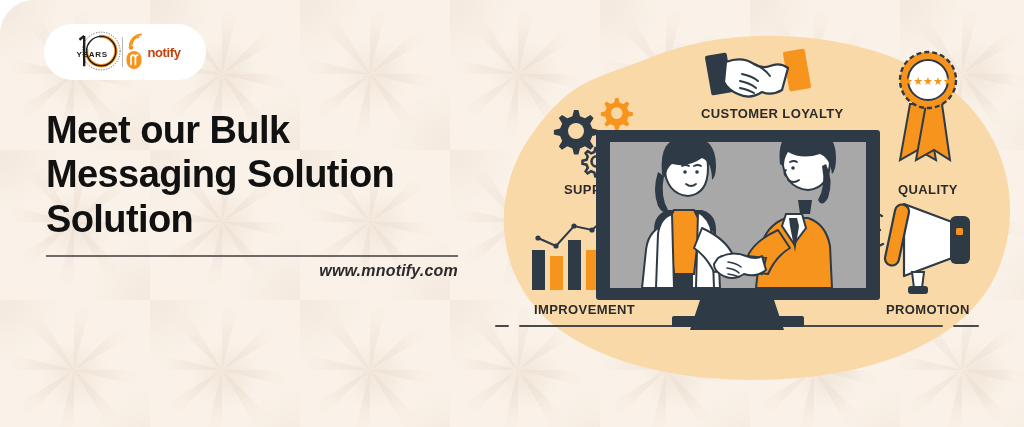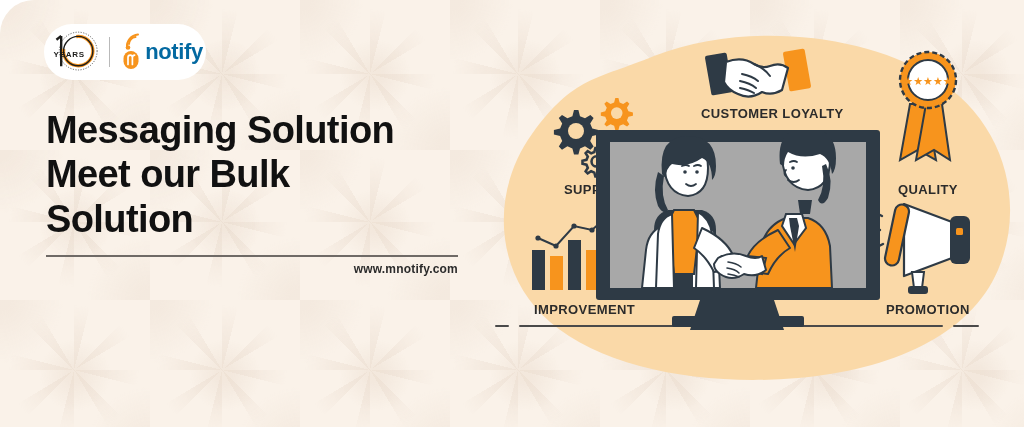--- a/index.html
+++ b/index.html
@@ -31,33 +31,33 @@
         rgba(228,211,196,.55) 270deg 284deg, rgba(228,211,196,0) 284deg 315deg,
         rgba(228,211,196,.55) 315deg 329deg, rgba(228,211,196,0) 329deg 360deg);
     background-size:148px 148px;
     -webkit-mask-image:radial-gradient(circle at 50% 50%, #000 0 30%, transparent 62%);
     mask-image:radial-gradient(circle at 50% 50%, #000 0 30%, transparent 62%);
     -webkit-mask-size:148px 148px;mask-size:148px 148px;}
 
   
   .logo-pill{position:absolute;left:44px;top:24px;width:162px;height:56px;
              background:#ffffff;border-radius:28px;display:flex;align-items:center;
-             justify-content:center;gap:10px;}
+             justify-content:center;}
   .logo-seal{width:52px;height:46px;flex:none;}
   .logo-sep{width:1px;height:30px;background:#b9b9b9;flex:none;}
   .logo-mark{display:flex;align-items:center;gap:1px;}
-  .logo-word{font-size:22px;font-weight:700;color:#0369a1;letter-spacing:-.4px;}
+  .logo-word{font-size:13px;font-weight:700;color:#c2410c;letter-spacing:-.4px;}
 
   
   .headline{position:absolute;left:46px;top:108px;width:430px;
             font-size:38px;line-height:1.17;font-weight:800;color:#111111;
             letter-spacing:-.6px;}
   .rule{position:absolute;left:46px;top:255px;width:412px;height:2px;background:#6f6a66;}
   .url{position:absolute;left:46px;top:262px;width:412px;text-align:right;
-       font-size:12px;font-weight:600;color:#2b2b2b;letter-spacing:.2px;}
+       font-size:16px;font-style:italic;font-weight:600;color:#2b2b2b;letter-spacing:.2px;}
 
   
   .art{position:absolute;left:486px;top:14px;width:538px;height:400px;}
   .art svg{display:block;width:100%;height:100%;}
   .lbl{font-family:"Liberation Sans",sans-serif;font-weight:700;fill:#2b2b2b;
        letter-spacing:.4px;}
 </style>
 </head>
 <body>
 
@@ -85,22 +85,22 @@
         </g>
         <circle cx="8" cy="15.5" r="2.3" fill="#F7941D"></circle>
         <rect x="3.5" y="19" width="15" height="18" rx="7.5" fill="#F7941D"></rect>
         <path d="M8 25.5 v7 M8 25.5 q0-2.4 2.2-2.4 t2.2 2.4 v7 M12.4 25.5 q0-2.4 2.2-2.4" stroke="#ffffff" stroke-width="1.7" fill="none" stroke-linecap="round"></path>
       </svg>
       <span class="logo-word">notify</span>
     </span>
   </div>
 
   <div class="headline">
+    <div>Meet our Bulk</div>
     <div>Messaging Solution</div>
-    <div>Meet our Bulk</div>
     <div>Solution</div>
   </div>
   <div class="rule"></div>
   <div class="url">www.mnotify.com</div>
 
   <div class="art">
   <svg viewBox="0 0 538 400">
 
     <path fill="#FAD9A8" d="M168 42 C255 8 372 18 446 62 C520 106 540 190 512 256
          C484 322 404 356 312 364 C220 372 120 356 64 308

